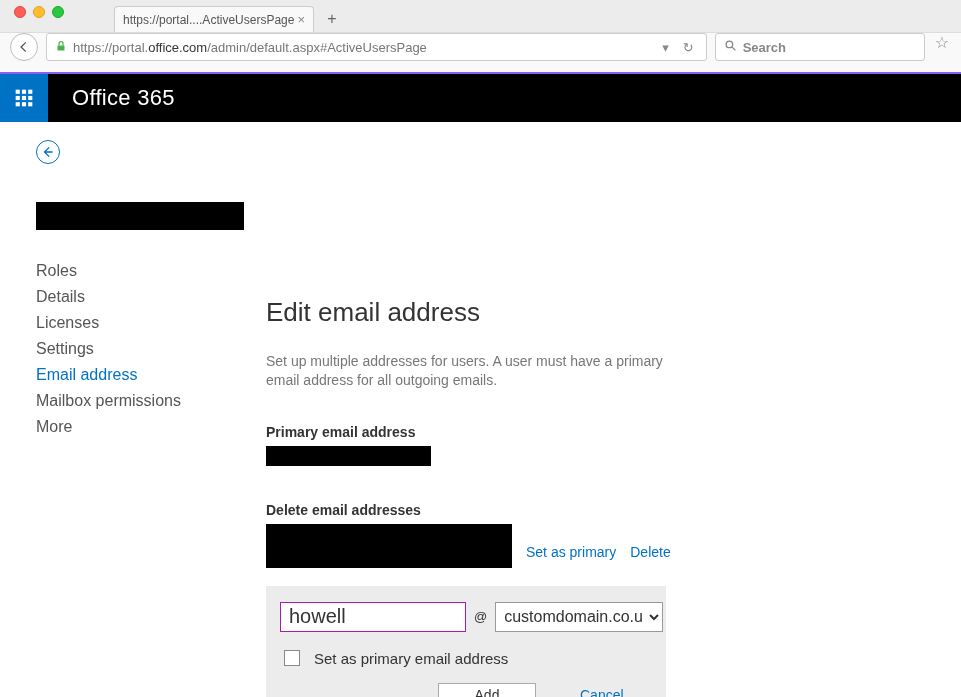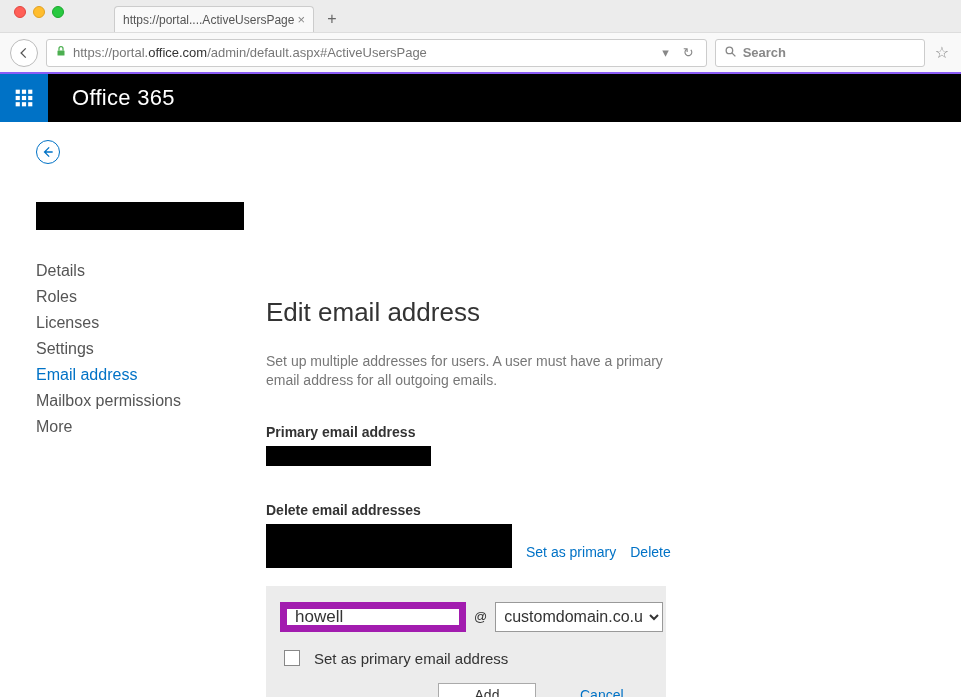--- a/index.html
+++ b/index.html
@@ -8,21 +8,21 @@
   .browser-chrome { width: 100%; background: #ececec; border-bottom: 2px solid #8b5cf6; }
   .tab-strip { height: 32px; display: flex; align-items: flex-end; padding-left: 8px; }
   .mac-dots { display: flex; gap: 7px; padding: 0 10px 8px 6px; align-self: center; }
   .mac-dot { width: 12px; height: 12px; border-radius: 50%; }
   .mac-dot.red { background: #ff5f57; border: 1px solid #e14640; }
   .mac-dot.yellow { background: #ffbd2e; border: 1px solid #e1a123; }
   .mac-dot.green { background: #28c940; border: 1px solid #1ba82e; }
   .tab { position: relative; height: 26px; min-width: 200px; background: #f9f9f9; border: 1px solid #ccc; border-bottom: none; border-top-left-radius: 4px; border-top-right-radius: 4px; display: flex; align-items: center; padding: 0 8px; font-size: 12px; color: #555; margin-left: 40px; }
   .tab .tab-close { margin-left: auto; color: #888; font-size: 13px; cursor: pointer; }
   .new-tab { width: 24px; height: 22px; display: flex; align-items: center; justify-content: center; margin-left: 6px; margin-bottom: 2px; color: #666; font-size: 16px; cursor: pointer; }
-  .toolbar { height: 40px; background: #f9f9f9; display: flex; align-items: center; padding: 0 10px; gap: 8px; border-top: 1px solid #ddd; }
+  .toolbar { height: 40px; background: #f9f9f9; display: flex; align-items: flex-start; padding: 0 10px; gap: 8px; border-top: 1px solid #ddd; }
   .back-btn-br { width: 28px; height: 28px; border: 1px solid #bbb; border-radius: 50%; display: flex; align-items: center; justify-content: center; color: #555; background: #fff; cursor: pointer; }
   .url-bar { flex: 1; height: 28px; border: 1px solid #ccc; border-radius: 3px; background: #fff; display: flex; align-items: center; padding: 0 8px; font-size: 13px; color: #777; gap: 6px; }
   .lock-icon { color: #4caf50; }
   .url-bar .url-text { flex: 1; overflow: hidden; white-space: nowrap; }
   .url-bar .url-text .bold { color: #333; }
   .dropdown-arrow, .reload-icon { color: #888; padding: 0 4px; cursor: pointer; }
   .search-bar { width: 210px; height: 28px; border: 1px solid #ccc; border-radius: 3px; background: #fff; display: flex; align-items: center; padding: 0 8px; font-size: 13px; color: #888; gap: 6px; font-weight: bold; }
   .star-icon { color: #888; font-size: 16px; cursor: pointer; padding: 0 2px; }
   
   .o365-header { height: 48px; background: #000; display: flex; align-items: center; color: #fff; }
@@ -40,21 +40,21 @@
   .right-col { padding-top: 95px; }
   .page-title { font-size: 26px; font-weight: 400; color: #333; margin-bottom: 6px; }
   .page-desc { font-size: 14px; color: #777; max-width: 410px; line-height: 1.35; margin-bottom: 34px; margin-top: 24px; }
   .section-label { font-size: 14px; font-weight: 700; color: #333; margin-bottom: 6px; }
   .redact-primary { width: 165px; height: 20px; background: #000; margin-bottom: 36px; }
   .other-row { display: flex; align-items: flex-end; gap: 14px; margin-bottom: 18px; }
   .redact-other { width: 246px; height: 44px; background: #000; }
   .link { color: #0072c6; font-size: 14px; cursor: pointer; padding-bottom: 8px; }
   .add-panel { width: 400px; background: #ececec; padding: 16px 14px 16px 14px; }
   .add-inputs { display: flex; align-items: center; gap: 8px; margin-bottom: 18px; }
-  .alias-input { width: 186px; height: 30px; border: 7px solid #a21caf; outline: none; padding: 0 8px; font-size: 17px; color: #333; }
+  .alias-input { width: 186px; height: 30px; border: 1px solid #a21caf; outline: none; padding: 0 8px; font-size: 20px; color: #333; }
   .at-sign { font-size: 13px; color: #333; }
   .domain-select { width: 168px; height: 30px; border: 1px solid #999; background: #fff; font-size: 16px; color: #333; padding: 0 4px; }
   .check-row { display: flex; align-items: center; gap: 14px; margin-bottom: 16px; padding-left: 4px; }
   .checkbox { width: 16px; height: 16px; border: 1px solid #888; background: #fff; cursor: pointer; }
   .check-label { font-size: 15px; color: #333; }
   .btn-row { display: flex; align-items: center; gap: 44px; padding-left: 158px; }
   .add-btn { width: 98px; height: 24px; background: #fff; border: 1px solid #aaa; font-size: 14px; color: #333; cursor: pointer; }
   .cancel-link { color: #0072c6; font-size: 14px; cursor: pointer; }
 </style>
 </head>
@@ -127,22 +127,22 @@
     <svg width="14" height="14" viewBox="0 0 24 24" fill="none" stroke="#0072c6" stroke-width="2.2">
         <path d="M14 4 L6 12 L14 20 M6 12 H20"></path>
       </svg>
   </div>
 </div>
 
 <div class="page">
   <div class="left-col">
     <div class="redact-name"></div>
     <div class="side-nav">
+      <div class="nav-item">Roles</div>
       <div class="nav-item">Details</div>
-      <div class="nav-item">Roles</div>
       <div class="nav-item">Licenses</div>
       <div class="nav-item">Settings</div>
       <div class="nav-item active">Email address</div>
       <div class="nav-item">Mailbox permissions</div>
       <div class="nav-item">More</div>
     </div>
   </div>
 
   <div class="right-col">
     <div class="page-title">Edit email address</div>

